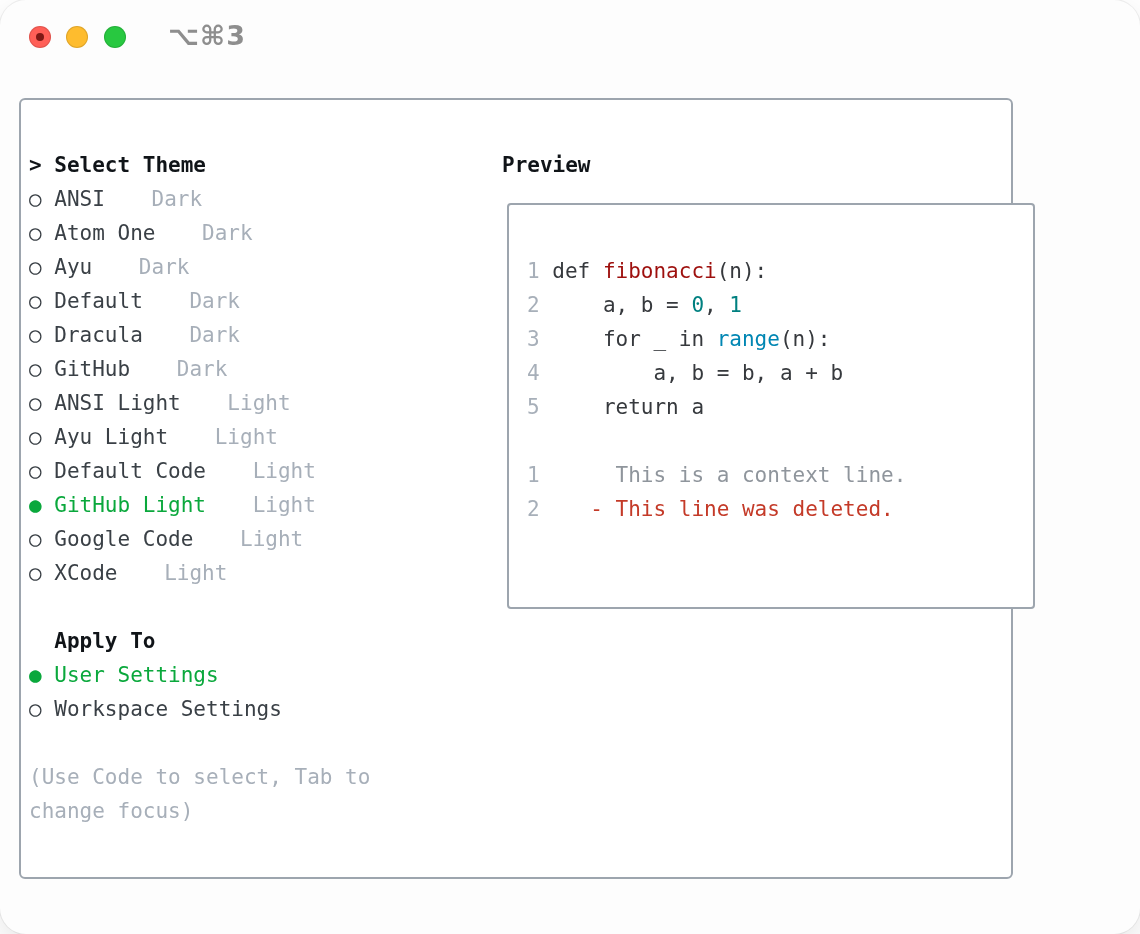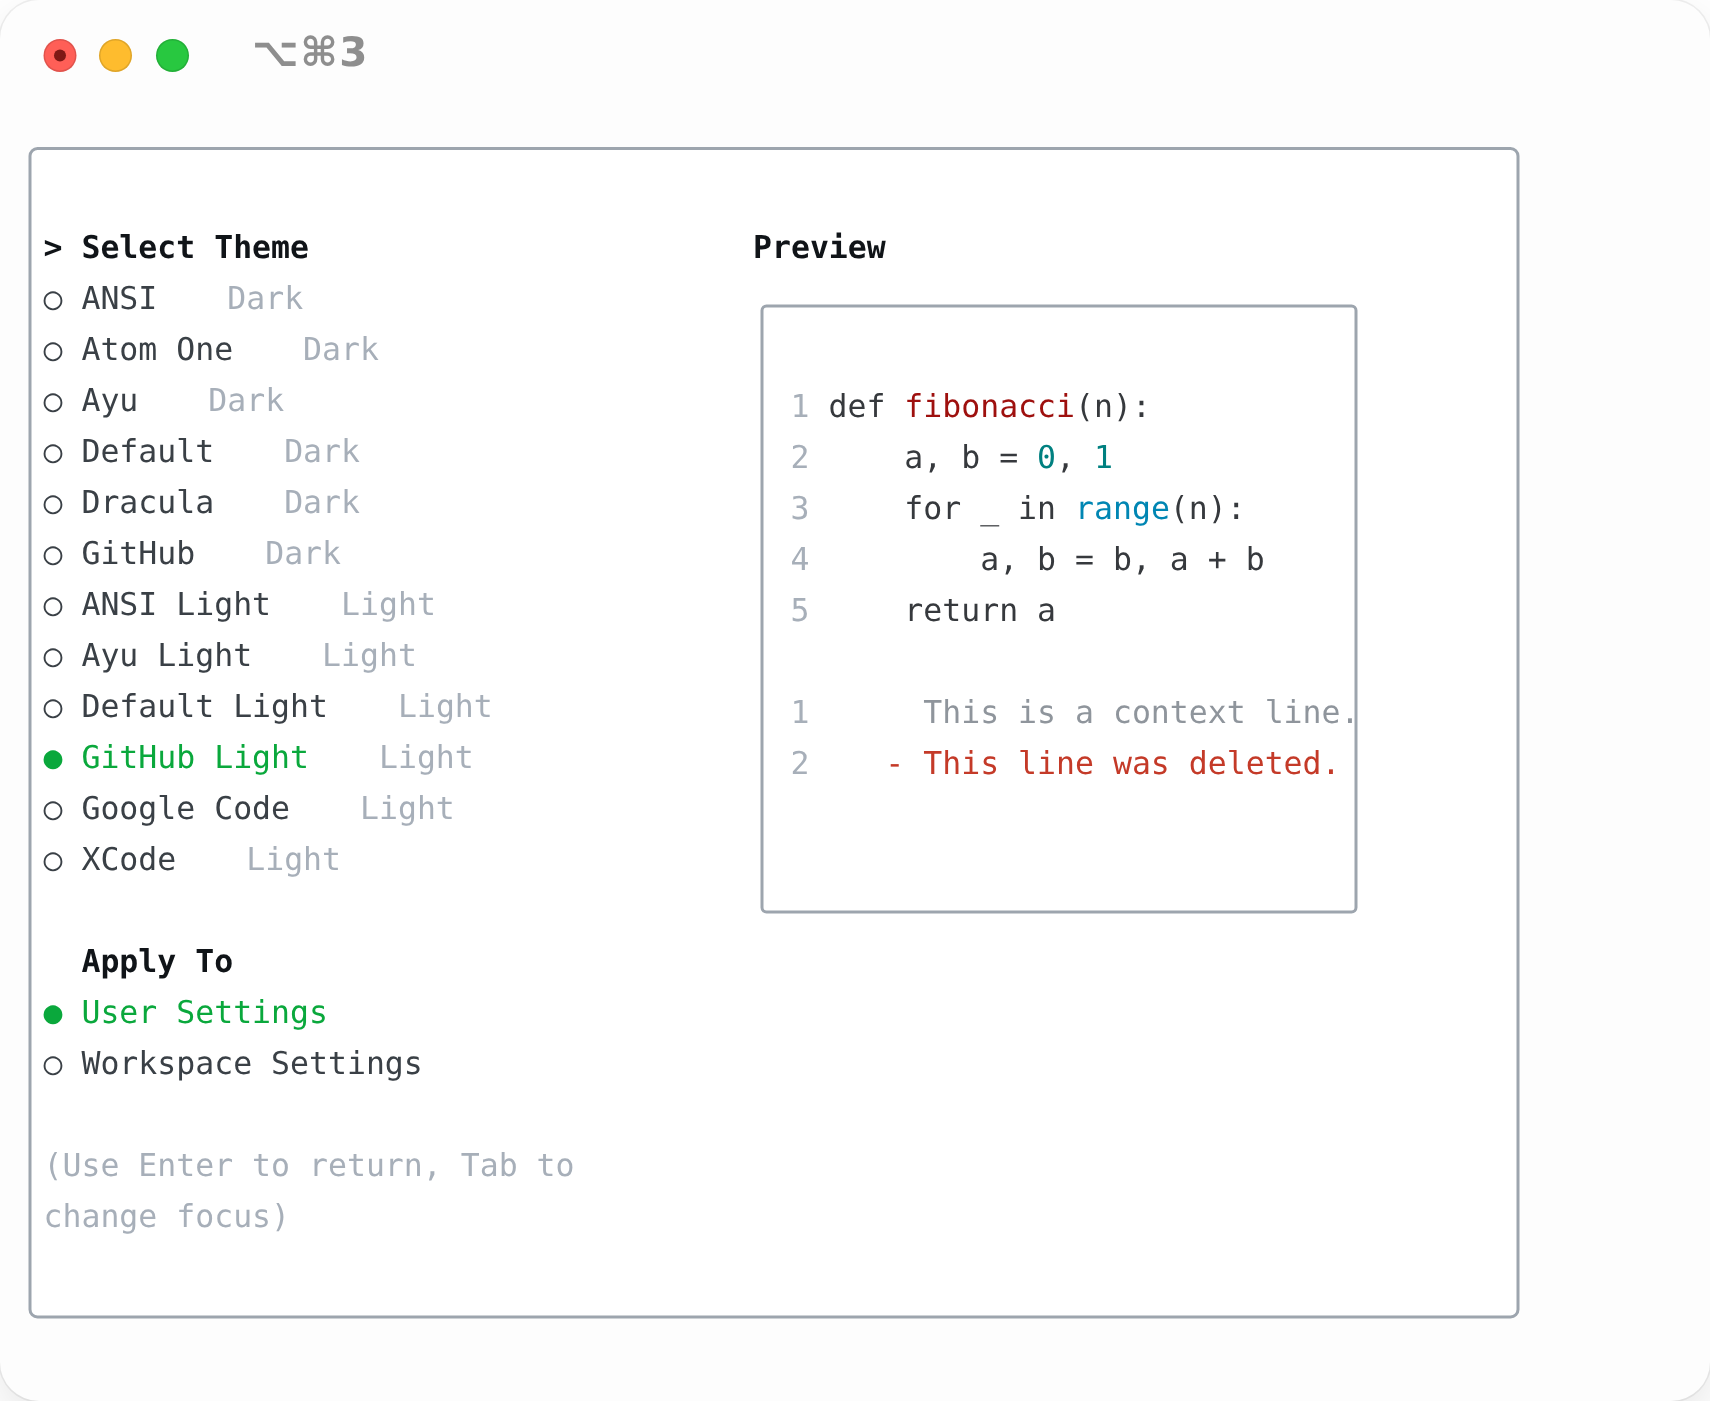--- a/index.html
+++ b/index.html
@@ -37,21 +37,21 @@
   .header-row{font-weight:bold;color:var(--header-black);}
   .prefix{display:inline-block;width:2ch;color:var(--header-black);}
   .bullet{display:inline-block;width:2ch;}
   .indent-2{padding-left:2ch;}
   .variant{color:var(--muted);margin-left:34px;}
   .selected, .selected .bullet, .selected .opt-label{color:var(--accent-green);}
   .hint{color:var(--muted);}
   
   .preview-head{position:absolute;left:481px;top:48px;height:34px;line-height:34px;
     font-size:21px;font-weight:bold;color:var(--header-black);white-space:pre;}
-  .preview-box{position:absolute;left:486px;top:103px;width:398px;height:406px;
+  .preview-box{position:absolute;left:486px;top:103px;width:528px;height:406px;
     border:2px solid var(--border-gray);border-radius:4px;box-sizing:border-box;
     background:#ffffff;overflow:hidden;}
   .code{padding:49px 0 0 18px;}
   .code-line{height:34px;line-height:34px;font-size:21px;white-space:pre;color:var(--code-plain);}
   .tok-ln{color:var(--muted);}
   .tok-plain{color:var(--code-plain);}
   .tok-func{color:var(--func-red);}
   .tok-num{color:var(--number-teal);}
   .tok-builtin{color:var(--builtin-blue);}
   .tok-context{color:var(--context-gray);}
@@ -76,33 +76,33 @@
       <div class="row header-row"><span class="prefix">&gt;</span><span>Select Theme</span></div>
       <div id="theme-list">
           <div class="row theme-option"><span class="bullet">○</span><span class="opt-label">ANSI</span><span class="variant"> Dark</span></div>
           <div class="row theme-option"><span class="bullet">○</span><span class="opt-label">Atom One</span><span class="variant"> Dark</span></div>
           <div class="row theme-option"><span class="bullet">○</span><span class="opt-label">Ayu</span><span class="variant"> Dark</span></div>
           <div class="row theme-option"><span class="bullet">○</span><span class="opt-label">Default</span><span class="variant"> Dark</span></div>
           <div class="row theme-option"><span class="bullet">○</span><span class="opt-label">Dracula</span><span class="variant"> Dark</span></div>
           <div class="row theme-option"><span class="bullet">○</span><span class="opt-label">GitHub</span><span class="variant"> Dark</span></div>
           <div class="row theme-option"><span class="bullet">○</span><span class="opt-label">ANSI Light</span><span class="variant"> Light</span></div>
           <div class="row theme-option"><span class="bullet">○</span><span class="opt-label">Ayu Light</span><span class="variant"> Light</span></div>
-          <div class="row theme-option"><span class="bullet">○</span><span class="opt-label">Default Light</span><span class="variant"> Light</span></div>
+          <div class="row theme-option"><span class="bullet">○</span><span class="opt-label">Default Code</span><span class="variant"> Light</span></div>
           <div class="row theme-option selected"><span class="bullet">●</span><span class="opt-label">GitHub Light</span><span class="variant"> Light</span></div>
           <div class="row theme-option"><span class="bullet">○</span><span class="opt-label">Google Code</span><span class="variant"> Light</span></div>
           <div class="row theme-option"><span class="bullet">○</span><span class="opt-label">XCode</span><span class="variant"> Light</span></div>
         </div>
       <div class="row"></div>
       <div class="row header-row indent-2">Apply To</div>
       <div id="apply-list">
           <div class="row apply-option selected"><span class="bullet">●</span><span class="opt-label">User Settings</span></div>
           <div class="row apply-option"><span class="bullet">○</span><span class="opt-label">Workspace Settings</span></div>
         </div>
       <div class="row"></div>
-      <div class="row hint">(Use Enter to return, Tab to</div>
+      <div class="row hint">(Use Code to select, Tab to</div>
       <div class="row hint">change focus)</div>
     </div>
 
     <div class="preview-head">Preview</div>
 
     <div class="preview-box">
       <div class="code" id="code-block">
           <div class="code-line"><span class="tok-ln">1</span> <span class="tok-plain">def </span><span class="tok-func">fibonacci</span><span class="tok-plain">(n):</span></div>
           <div class="code-line"><span class="tok-ln">2</span> <span class="tok-plain">    a, b = </span><span class="tok-num">0</span><span class="tok-plain">, </span><span class="tok-num">1</span></div>
           <div class="code-line"><span class="tok-ln">3</span> <span class="tok-plain">    for _ in </span><span class="tok-builtin">range</span><span class="tok-plain">(n):</span></div>

